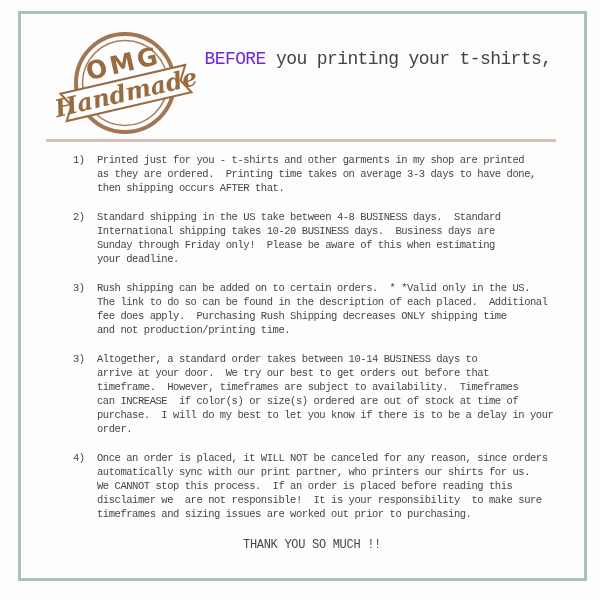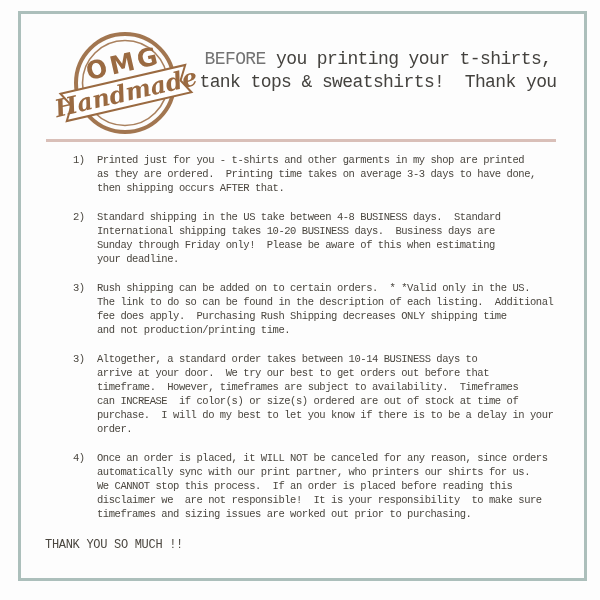--- a/index.html
+++ b/index.html
@@ -6,28 +6,28 @@
   body{width:600px;height:600px;background:#fdfdfd;position:relative;overflow:hidden;
        font-family:"Liberation Mono", monospace;}
   .frame{position:absolute;left:18px;top:11px;right:13px;bottom:19px;
          border:3px solid #acbfbb;pointer-events:none;}
   
   .logo{position:absolute;left:52px;top:27px;width:148px;height:112px;}
   
   .header{position:absolute;left:192px;top:48px;width:372px;text-align:center;color:#3b3936;}
   .header .title{font-weight:bold;font-size:17px;line-height:22px;letter-spacing:1.2px;white-space:pre;}
   .header .sub{font-size:18px;line-height:23px;letter-spacing:-0.6px;white-space:pre;color:#44423e;}
-  .header .sub .hl{color:#737373;}
+  .header .sub .hl{color:#6d28d9;}
   .divider{position:absolute;left:46px;top:139px;width:510px;height:3px;background:#d9bfb8;}
   
   .list{position:absolute;left:73px;top:153px;width:494px;color:#4a463f;}
   .item{display:flex;margin-bottom:15px;font-size:10.5px;line-height:14px;letter-spacing:-0.45px;}
   .item .num{width:24px;flex:none;}
   .item .body{flex:1;white-space:pre-wrap;}
-  .footer{position:absolute;left:45px;top:538px;width:512px;
+  .footer{position:absolute;left:56px;top:538px;width:512px;text-align:center;
           font-size:12px;letter-spacing:-0.3px;color:#4a463f;}
 </style>
 </head>
 <body>
 
 <div class="frame"></div>
 
 <div class="logo">
   <svg width="148" height="112" viewBox="0 0 148 112">
     <circle cx="73" cy="56" r="49" fill="none" stroke="#9a6a41" stroke-width="4" opacity="0.92"></circle>
@@ -35,21 +35,20 @@
     <g transform="rotate(-13 74 66)">
       <path d="M10,52 L138,52 L130,66 L138,80 L10,80 L18,66 Z" fill="#ffffff" stroke="#9a6a41" stroke-width="2"></path>
       <text x="74" y="74" text-anchor="middle" font-family="DejaVu Serif, serif" font-style="italic" font-weight="bold" font-size="24" fill="#9a6a41">Handmade</text>
       <text x="78" y="45" text-anchor="middle" font-family="DejaVu Sans, sans-serif" font-weight="bold" font-size="25" letter-spacing="3" fill="#9a6a41">OMG</text>
     </g>
   </svg>
 </div>
 
 <div class="header">
   <div class="sub"><span class="hl">BEFORE</span><span> you printing your t-shirts,</span></div>
-  <div class="sub">tank tops &amp; sweatshirts!  Thank you</div>
 </div>
 
 <div class="divider"></div>
 
 <div class="list">
   <div class="item">
     <span class="num">1)</span>
     <span class="body">Printed just for you - t-shirts and other garments in my shop are printed
 as they are ordered.  Printing time takes on average 3-3 days to have done,
 then shipping occurs AFTER that.</span>
@@ -57,21 +56,21 @@
   <div class="item">
     <span class="num">2)</span>
     <span class="body">Standard shipping in the US take between 4-8 BUSINESS days.  Standard
 International shipping takes 10-20 BUSINESS days.  Business days are
 Sunday through Friday only!  Please be aware of this when estimating
 your deadline.</span>
   </div>
   <div class="item">
     <span class="num">3)</span>
     <span class="body">Rush shipping can be added on to certain orders.  * *Valid only in the US.
-The link to do so can be found in the description of each listing.  Additional
+The link to do so can be found in the description of each placed.  Additional
 fee does apply.  Purchasing Rush Shipping decreases ONLY shipping time
 and not production/printing time.</span>
   </div>
   <div class="item">
     <span class="num">3)</span>
     <span class="body">Altogether, a standard order takes between 10-14 BUSINESS days to
 arrive at your door.  We try our best to get orders out before that
 timeframe.  However, timeframes are subject to availability.  Timeframes
 can INCREASE  if color(s) or size(s) ordered are out of stock at time of
 purchase.  I will do my best to let you know if there is to be a delay in your

